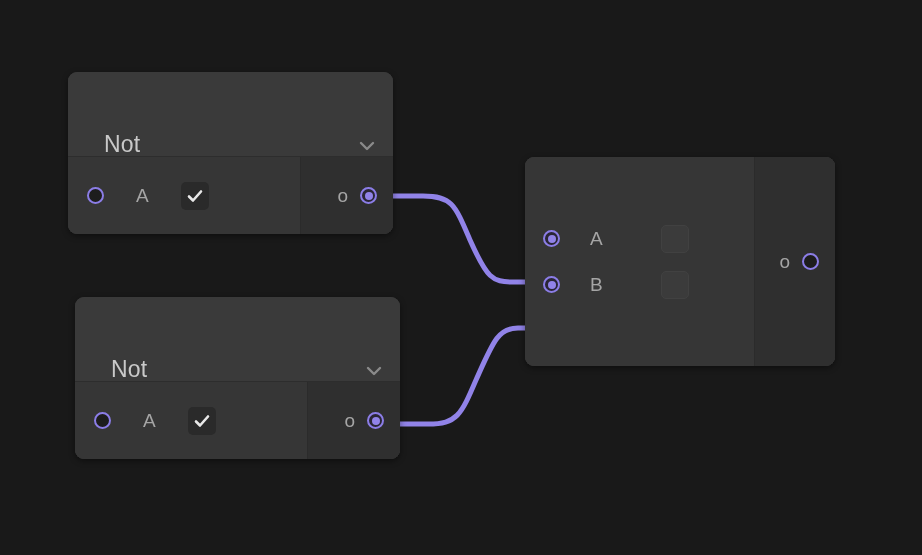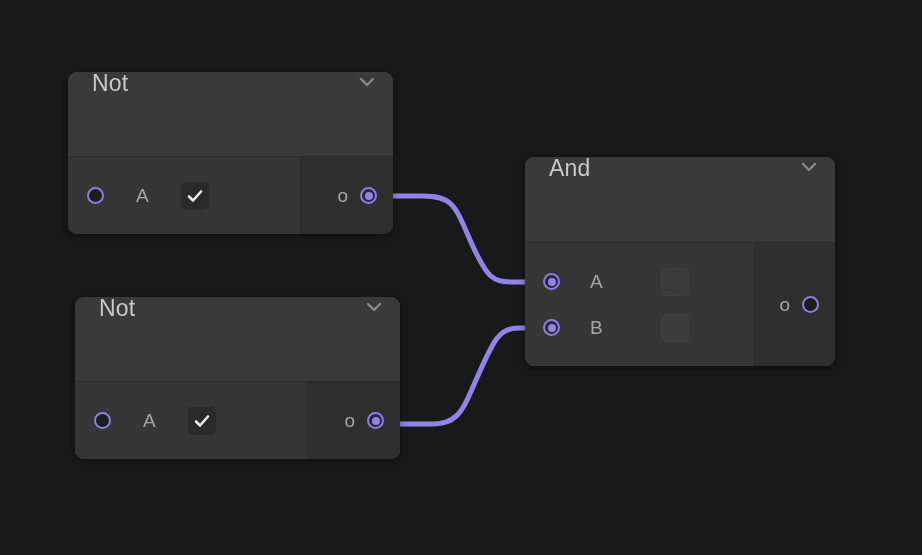--- a/index.html
+++ b/index.html
@@ -43,23 +43,23 @@
     border-radius: 9px;
     background: #373737;
     box-shadow: 0 2px 6px rgba(0,0,0,0.45);
     overflow: hidden;
     display: flex;
     flex-direction: column;
   }
   .node-header {
     background: #3a3a3a;
     display: flex;
-    align-items: flex-start;
+    align-items: flex-end;
     justify-content: space-between;
-    padding: 0 16px 0 24px;
+    padding: 0 16px 0 36px;
     box-sizing: border-box;
     border-bottom: 1px solid #2d2d2d;
   }
   .node-title {
     color: #c9c9c9;
     font-size: 23px;
     font-weight: 400;
     letter-spacing: 0.2px;
     line-height: 1;
   }
@@ -227,28 +227,20 @@
       <div class="col-outputs">
         <div class="port-row out not-out-row">
           <span class="port-label">o</span>
           <span class="port filled"></span>
         </div>
       </div>
     </div>
   </div>
 
   <div class="node" id="node-and">
-    <div class="node-header">
-      <span class="node-title">And</span>
-      <span>
-        <svg class="chevron" viewBox="0 0 20 20">
-          <path d="M4 7 L10 13 L16 7" fill="none" stroke="#8a8a8a" stroke-width="2.4" stroke-linecap="round" stroke-linejoin="round"></path>
-        </svg>
-      </span>
-    </div>
     <div class="node-body">
       <div class="col-inputs">
         <div class="port-row and-in-row">
           <span class="port filled"></span>
           <span class="port-label">A</span>
           <span class="checkbox empty"></span>
         </div>
         <div class="port-row and-in-row">
           <span class="port filled"></span>
           <span class="port-label">B</span>

